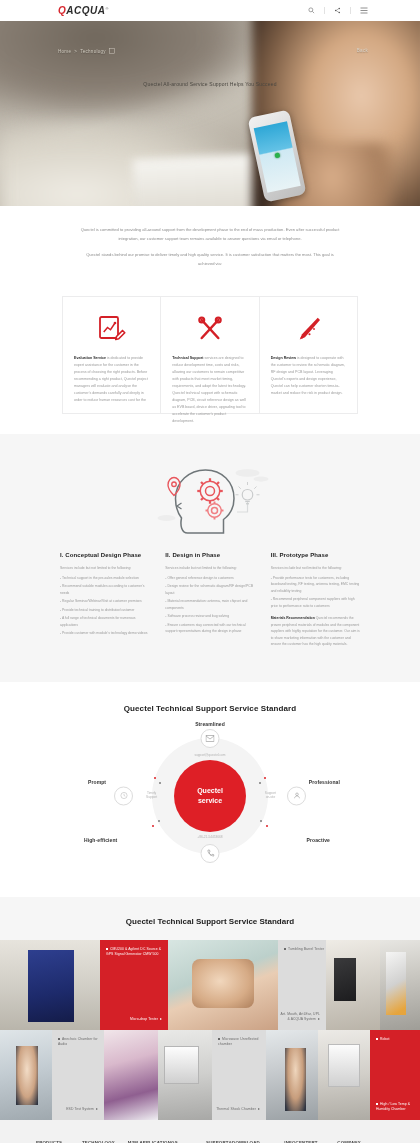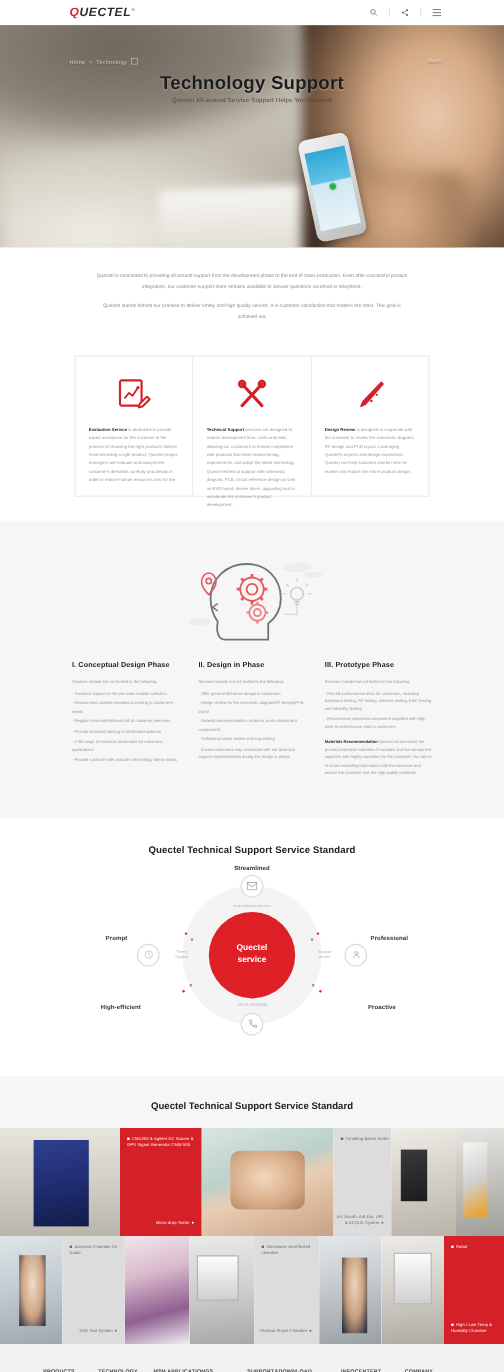--- a/index.html
+++ b/index.html
@@ -260,21 +260,21 @@
   .fcol{ flex:1; }
   .fcol h4{
     font-size:4.4px; color:#444; font-weight:bold; letter-spacing:.2px; margin-bottom:4px;
   }
 </style>
 </head>
 <body>
 
 <div class="topbar">
   <div class="logo">
-    <span class="q">Q</span><span>UECTEL</span><span class="sup">®</span>
+    <span class="q">Q</span><span>ACQUA</span><span class="sup">®</span>
   </div>
   <div class="nav-icons">
     <span>
       <svg width="7" height="7" viewBox="0 0 16 16">
           <circle cx="6.5" cy="6.5" r="4.5" fill="none" stroke="#555" stroke-width="1.2"></circle>
           <line x1="10" y1="10" x2="14" y2="14" stroke="#555" stroke-width="1.2"></line>
         </svg>
     </span>
     <span style="width:1px;height:7px;background:#e2e2e2;display:inline-block"></span>
     <span>
@@ -313,21 +313,20 @@
     <span>&gt;</span>
     <span>Technology</span>
     <span class="bc-home">
       <svg width="6" height="6" viewBox="0 0 12 12">
           <rect x="1" y="1" width="10" height="10" fill="none" stroke="#cfcabf" stroke-width="1"></rect>
         </svg>
     </span>
   </div>
   <div class="back-link">Back</div>
 
-  <div class="hero-title">Technology Support</div>
   <div class="hero-sub">Quectel All-around Service Support Helps You Succeed</div>
 </div>
 
 <div class="intro">
   <p>Quectel is committed to providing all-around support from the development phase to the end of mass production. Even after successful product integration, our customer support team remains available to answer questions via email or telephone.</p>
   <p>Quectel stands behind our promise to deliver timely and high quality service. It is customer satisfaction that matters the most. This goal is achieved via:</p>
 </div>
 
 <div class="cards">
 

